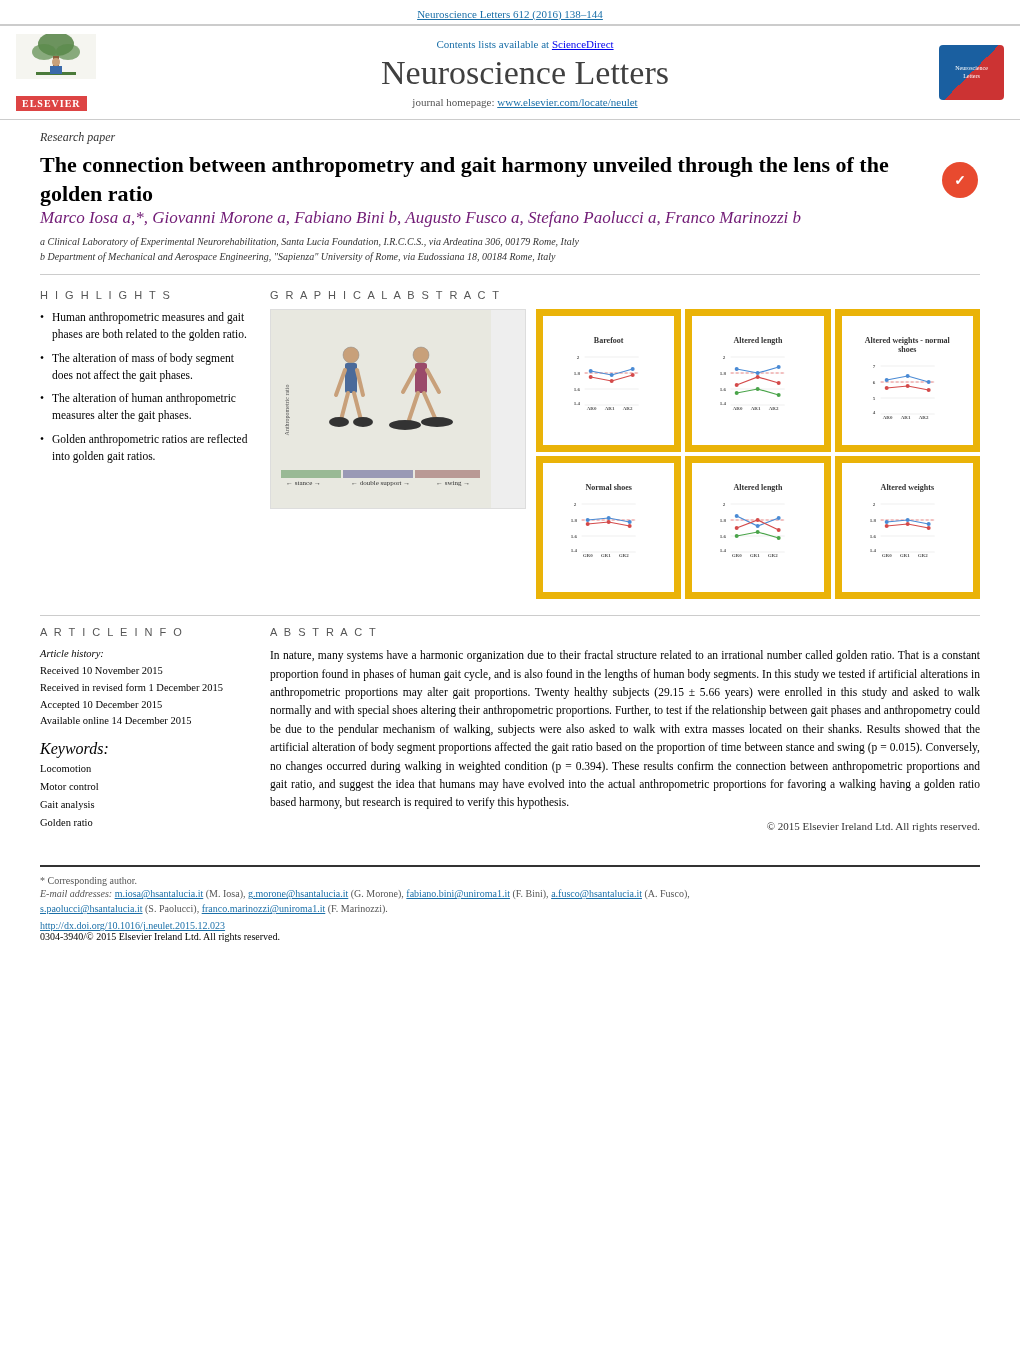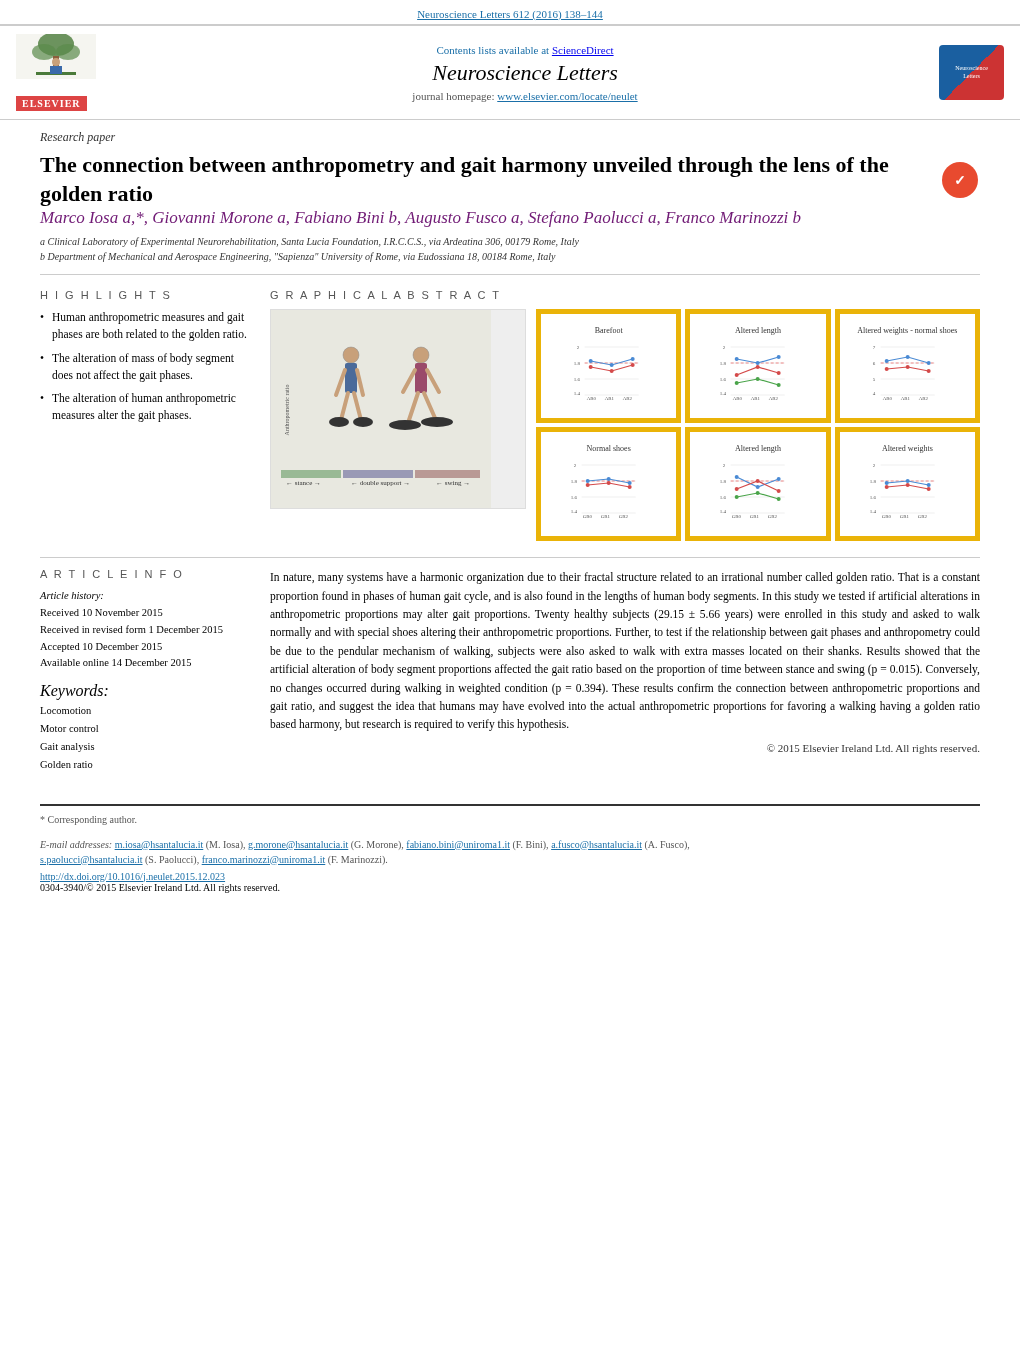--- a/index.html
+++ b/index.html
@@ -41,26 +41,25 @@
     }
     .journal-header .center-info {
       flex: 1;
       text-align: center;
     }
     .sciencedirect-link {
       font-size: 11px;
       color: #1a6fa8;
     }
     .journal-title-header {
-      font-size: 22px;
+      font-size: 34px;
       font-weight: normal;
-      color: #000000;
+      color: #404040;
       font-family: 'Times New Roman', serif;
       margin: 4px 0;
-      font-style: italic;
     }
     .journal-homepage {
       font-size: 11px;
       color: #555;
     }
     .journal-homepage a { color: #1a6fa8; }
     .journal-header .logo-right {
       width: 80px;
       flex-shrink: 0;
       display: flex;
@@ -185,24 +184,25 @@
       border: 1px solid #ddd;
     }
     .ga-charts {
       flex: 1;
       display: grid;
       grid-template-columns: 1fr 1fr 1fr;
       grid-template-rows: 1fr 1fr;
       gap: 4px;
     }
     .chart-cell {
-      border: 5px solid #eab308;
-      padding: 12px;
+      border: 7px solid #eab308;
+      padding: 20px;
       position: relative;
       background: #fff;
+      font-weight: bold;
     }
     .chart-title {
       font-size: 8px;
       text-align: center;
       color: #333;
       margin-bottom: 2px;
     }
     .chart-area {
       width: 100%;
       height: 65px;
@@ -248,21 +248,21 @@
     .abstract-text p { margin-bottom: 6px; }
     .copyright {
       font-size: 11px;
       text-align: right;
       margin-top: 6px;
       color: #333;
     }
     .corresponding {
       font-size: 10px;
       color: #555;
-      margin-bottom: 12px;
+      margin-bottom: 0;
     }
     .email-section {
       font-size: 10px;
       color: #555;
       margin-bottom: 4px;
       line-height: 1.5;
     }
     .email-link { color: #1a6fa8; }
     .doi-section {
       font-size: 10px;
@@ -336,20 +336,21 @@
     <div>b Department of Mechanical and Aerospace Engineering, "Sapienza" University of Rome, via Eudossiana 18, 00184 Rome, Italy</div>
   </div>
 
   <div class="two-col">
     <div class="left-col">
       <div class="section-label">H I G H L I G H T S</div>
       <ul class="highlights-list">
         <li>Human anthropometric measures and gait phases are both related to the golden ratio.</li>
         <li>The alteration of mass of body segment does not affect the gait phases.</li>
         <li>The alteration of human anthropometric measures alter the gait phases.</li>
+        <li>Golden anthropometric ratios are reflected into golden gait ratios.</li>
       </ul>
     </div>
     <div class="right-col">
       <div class="section-label">G R A P H I C A L   A B S T R A C T</div>
       <div class="ga-container">
 
         <div class="ga-figure">
           <svg viewBox="0 0 220 200" width="220" height="200">
 
             <rect width="220" height="200" fill="#e8e8e0"></rect>
@@ -580,20 +581,21 @@
         <div class="keywords-title">Keywords:</div>
         <div class="keywords-list">
           <div>Locomotion</div>
           <div>Motor control</div>
           <div>Gait analysis</div>
           <div>Golden ratio</div>
         </div>
       </div>
     </div>
     <div class="article-info-right">
+      <div class="ai-section-label">A B S T R A C T</div>
       <div class="abstract-text">
         <p>In nature, many systems have a harmonic organization due to their fractal structure related to an irrational number called golden ratio. That is a constant proportion found in phases of human gait cycle, and is also found in the lengths of human body segments. In this study we tested if artificial alterations in anthropometric proportions may alter gait proportions. Twenty healthy subjects (29.15 ± 5.66 years) were enrolled in this study and asked to walk normally and with special shoes altering their anthropometric proportions. Further, to test if the relationship between gait phases and anthropometry could be due to the pendular mechanism of walking, subjects were also asked to walk with extra masses located on their shanks. Results showed that the artificial alteration of body segment proportions affected the gait ratio based on the proportion of time between stance and swing (p = 0.015). Conversely, no changes occurred during walking in weighted condition (p = 0.394). These results confirm the connection between anthropometric proportions and gait ratio, and suggest the idea that humans may have evolved into the actual anthropometric proportions for favoring a walking having a golden ratio based harmony, but research is required to verify this hypothesis.</p>
         <div class="copyright">© 2015 Elsevier Ireland Ltd. All rights reserved.</div>
       </div>
     </div>
   </div>
 
 </div>
 
 <hr style="border:none; border-top: 2px solid #333; margin: 10px 40px 8px;">

